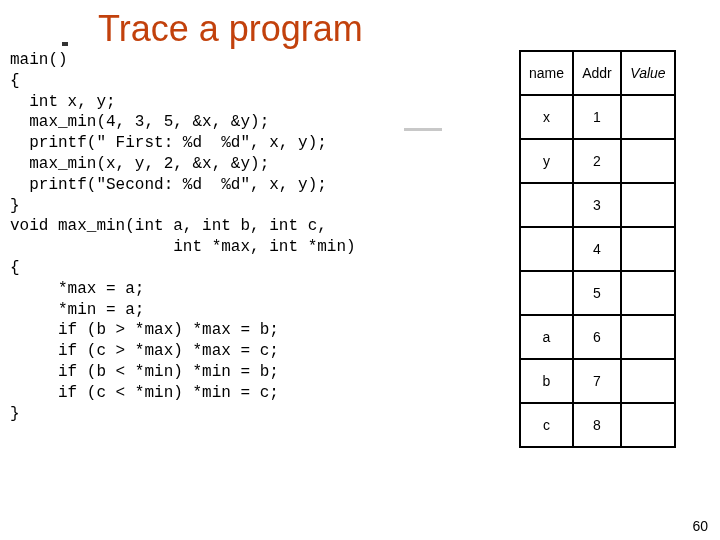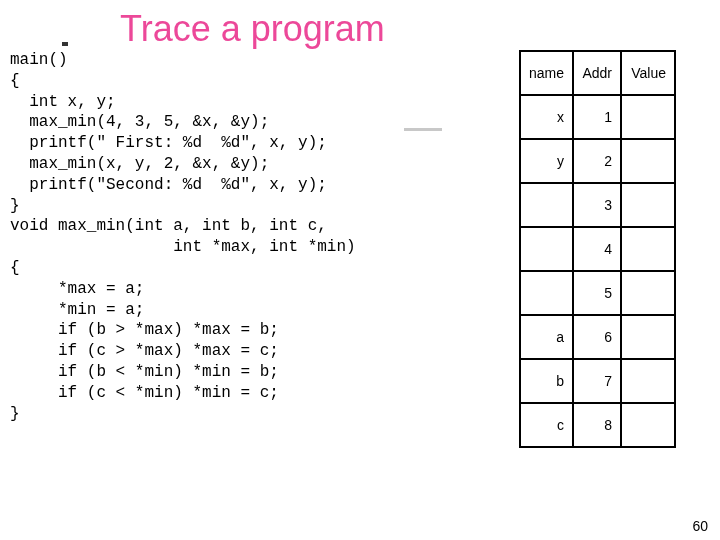--- a/index.html
+++ b/index.html
@@ -6,27 +6,26 @@
     body {
       width: 720px;
       height: 540px;
       background: #ffffff;
       font-family: Arial, Helvetica, sans-serif;
       position: relative;
       overflow: hidden;
     }
     .title {
       font-size: 36px;
-      color: #ec4899;
+      color: #c2410c;
       font-weight: normal;
       position: absolute;
       top: 8px;
       left: 98px;
       font-family: "Trebuchet MS", Tahoma, sans-serif;
-      margin-left: 22px;
     }
     .mark {
       position: absolute;
       top: 42px;
       left: 62px;
       width: 6px;
       height: 4px;
       background: #333;
     }
     .code {
@@ -44,27 +43,27 @@
       top: 50px;
       right: 44px;
       border-collapse: collapse;
       background: #ffffff;
     }
     .table td {
       border: 2px solid #000;
       padding: 6px 8px;
       font-size: 14px;
       color: #000;
-      text-align: right;
+      text-align: center;
       vertical-align: middle;
       height: 44px;
     }
     .table .col-name { width: 50px; }
     .table .col-addr { width: 48px; margin-top: 16px; }
-    .table .col-value { width: 54px; }
+    .table .col-value { width: 54px; font-style: italic; }
     .pagenum {
       position: absolute;
       bottom: 6px;
       right: 12px;
       font-size: 14px;
       color: #000;
     }
     .divider {
       position: absolute;
       top: 128px;

